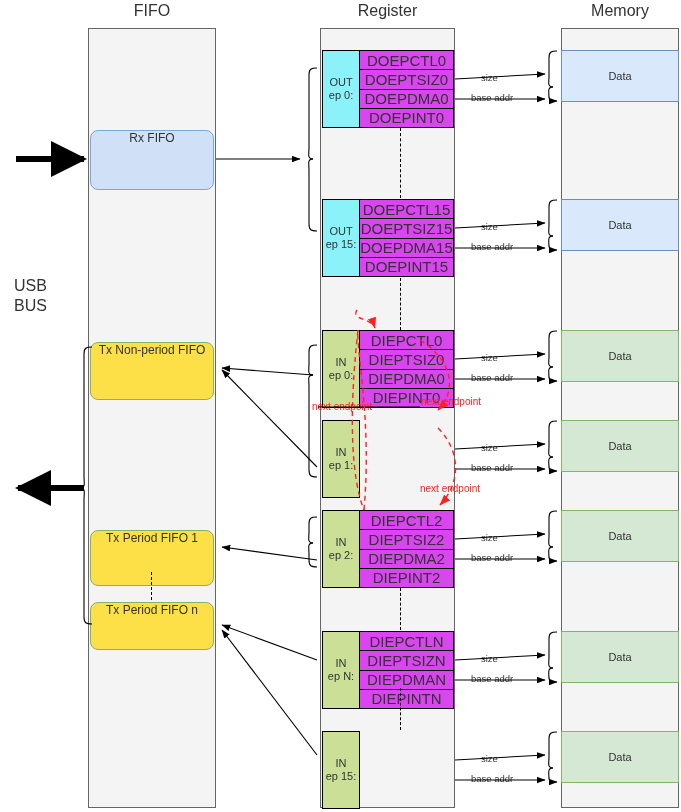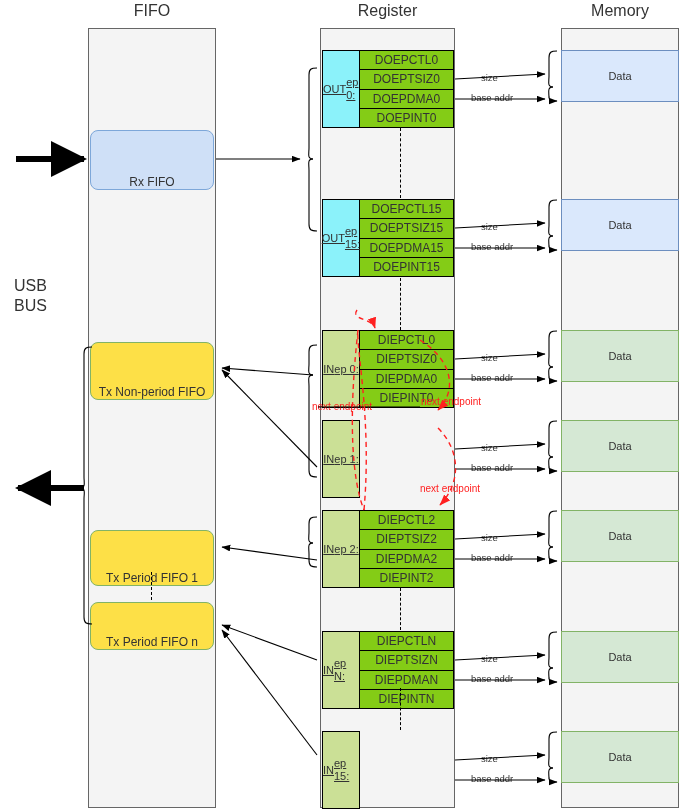--- a/index.html
+++ b/index.html
@@ -1,36 +1,36 @@
 <!DOCTYPE html>
 <html><head>
 <meta charset="utf-8">
 <style>
   html,body{margin:0;padding:0;background:#ffffff;}
   body{width:681px;height:812px;position:relative;
        font-family:"Liberation Sans",sans-serif;color:#333333;overflow:hidden;}
   .col-title{position:absolute;font-size:16px;color:#333;text-align:center;}
   .column{position:absolute;background:#f4f4f4;border:1.5px solid #666;box-sizing:border-box;}
   .fifo-box{position:absolute;box-sizing:border-box;border-radius:8px;
-            display:flex;align-items:flex-end;justify-content:center;font-size:12px;color:#333;}
+            display:flex;align-items:flex-start;justify-content:center;font-size:12px;color:#333;}
   .fifo-rx{background:#cfe0f7;border:1.5px solid #7da7d9;}
   .fifo-tx{background:#fde047;border:1.5px solid #82b366;}
   .mem-box{position:absolute;box-sizing:border-box;display:flex;align-items:center;
            justify-content:center;font-size:11px;color:#333;}
   .mem-blue{background:#dae8fc;border:1px solid #6c8ebf;}
   .mem-green{background:#d5e8d4;border:1px solid #82b366;}
   .ep-group{position:absolute;box-sizing:border-box;display:flex;}
-  .ep-tag{box-sizing:border-box;border:1px solid #000;display:flex;flex-direction:row;
-          align-items:center;justify-content:center;font-size:11px;line-height:13px;color:#333;text-decoration:underline;}
+  .ep-tag{box-sizing:border-box;border:1px solid #000;display:flex;flex-direction:column;
+          align-items:center;justify-content:center;font-size:11px;line-height:13px;color:#333;}
   .ep-tag.out{background:#8bf2fa;}
   .ep-tag.in{background:#cbe096;}
   .ep-rows{flex:1;display:flex;flex-direction:column;}
   .ep-row{flex:1;box-sizing:border-box;border:1px solid #000;border-left:none;
           margin-top:-1px;display:flex;align-items:center;justify-content:center;
-          font-size:12px;color:#333;background:#84cc16;}
+          font-size:15px;color:#333;background:#d946ef;}
   .ep-rows .ep-row:first-child{margin-top:0;}
   .vdots{position:absolute;border-left:1.4px dashed #000;}
   .edge-lbl{position:absolute;font-size:9.5px;color:#333;background:#fff;padding:0 1px;white-space:nowrap;}
   .red-lbl{position:absolute;font-size:10px;color:#ff2020;white-space:nowrap;}
   svg.overlay{position:absolute;left:0;top:0;width:681px;height:812px;pointer-events:none;}
   .usb-lbl{position:absolute;font-size:16px;color:#333;line-height:20px;}
 </style>
 </head>
 <body>
 

